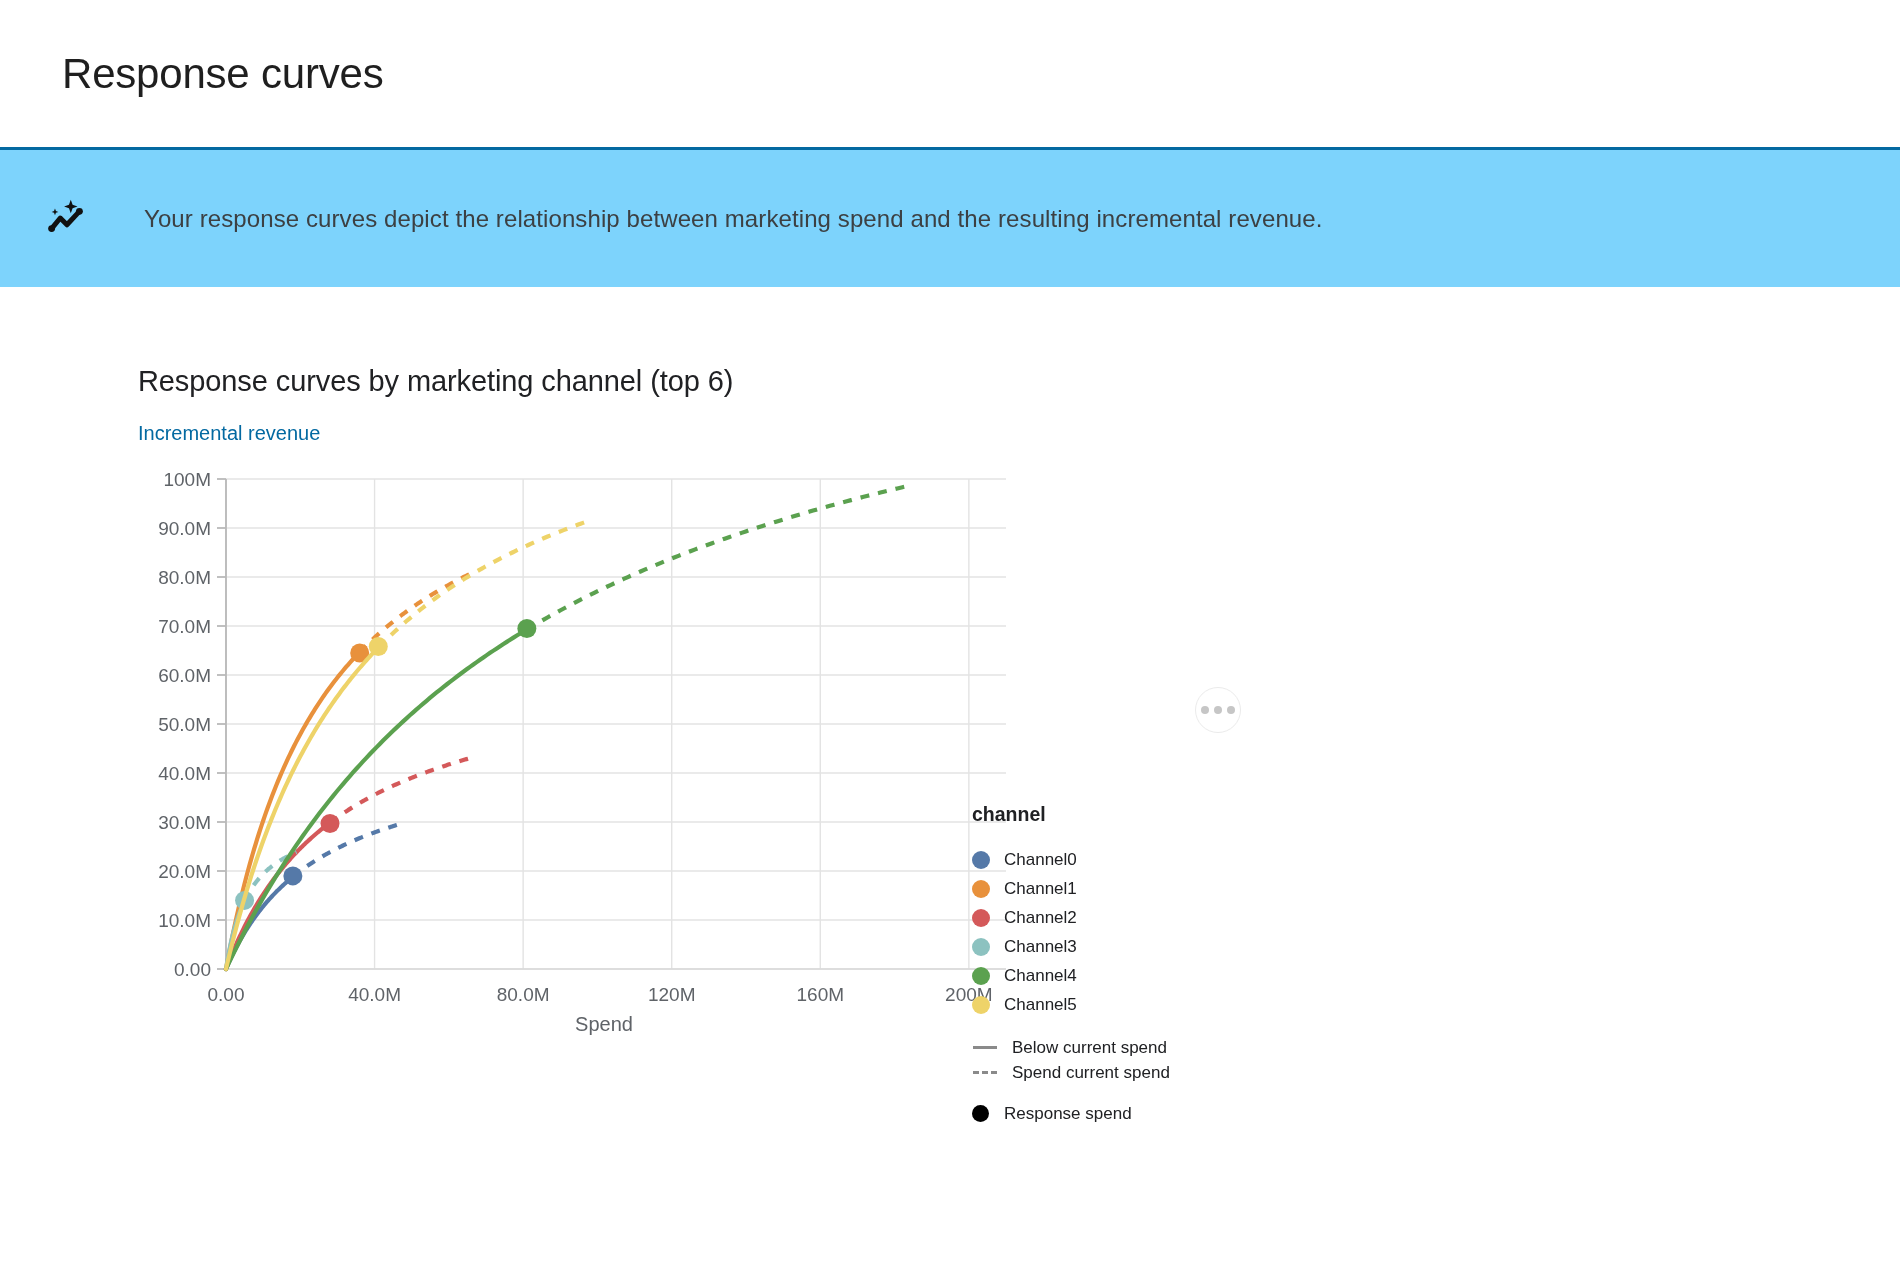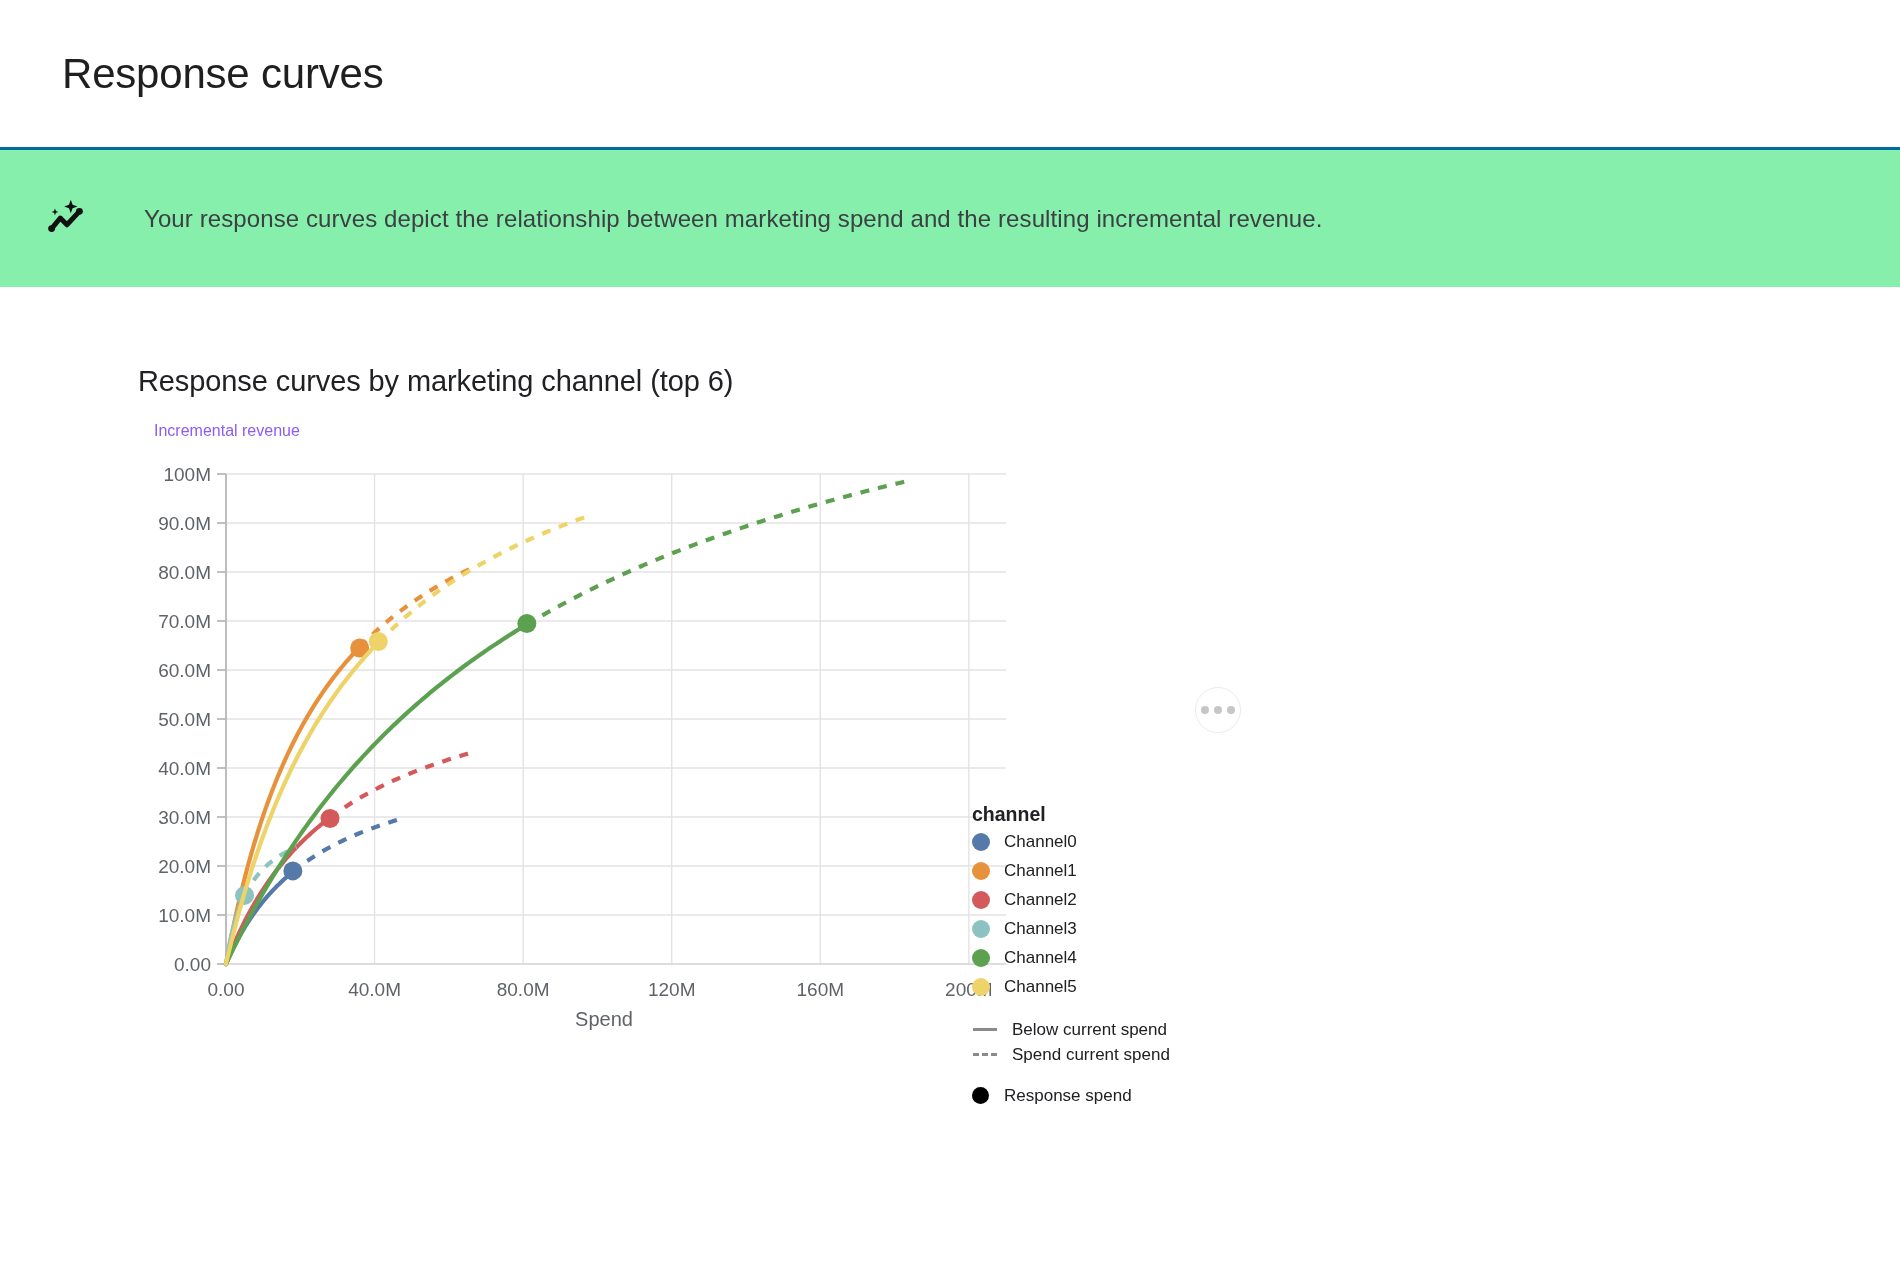--- a/index.html
+++ b/index.html
@@ -21,21 +21,21 @@
   }
   .page-title{
     font-size:42px;
     font-weight:400;
     letter-spacing:-0.2px;
     color:#1f1f1f;
   }
   
   .banner{
     height:137px;
-    background:#86efac;
+    background:#7dd3fc;
     display:flex;
     align-items:center;
     padding-left:40px;
   }
   .banner-icon{
     width:52px; height:52px;
     flex:0 0 52px;
     display:flex; align-items:center; justify-content:center;
     margin-right:52px;
   }
@@ -68,24 +68,23 @@
     border-radius:50%;
     background:#fff;
     display:flex; align-items:center; justify-content:center;
     gap:5px;
     cursor:pointer;
   }
   .more-btn i{
     width:8px;height:8px;border-radius:50%;background:#c6c6c6;display:block;
   }
   .card-sub{
-    font-size:16px;
-    color:#8b5cf6;
+    font-size:20px;
+    color:#0369a1;
     margin-top:24px;
-    margin-left:16px;
   }
   
   .chart-wrap{
     position:relative;
     width:1160px;
     height:600px;
     margin-top:16px;
   }
   .chart-svg{ position:absolute; left:0; top:0; }
   
@@ -93,21 +92,21 @@
     position:absolute;
     left:972px;
     top:516px;
     width:260px;
     font-size:19px;
     color:#202124;
   }
   .legend-title{
     font-weight:bold;
     font-size:19.5px;
-    margin-bottom:1px;
+    margin-bottom:19px;
   }
   .legend-row{
     display:flex;
     align-items:center;
     height:29px;
   }
   .legend-swatch{
     width:18px;height:18px;border-radius:50%;
     margin-right:14px;flex:0 0 18px;
   }

